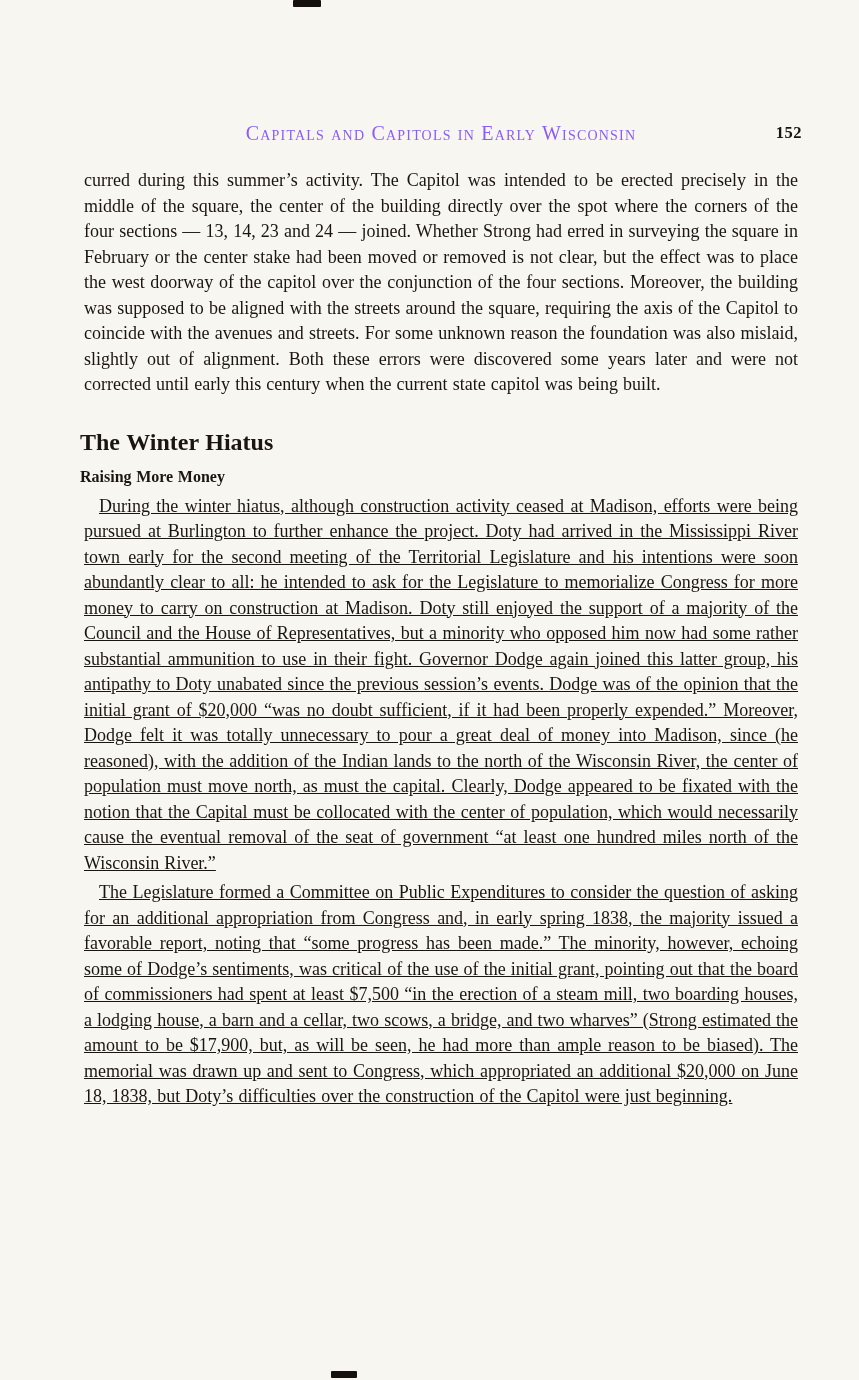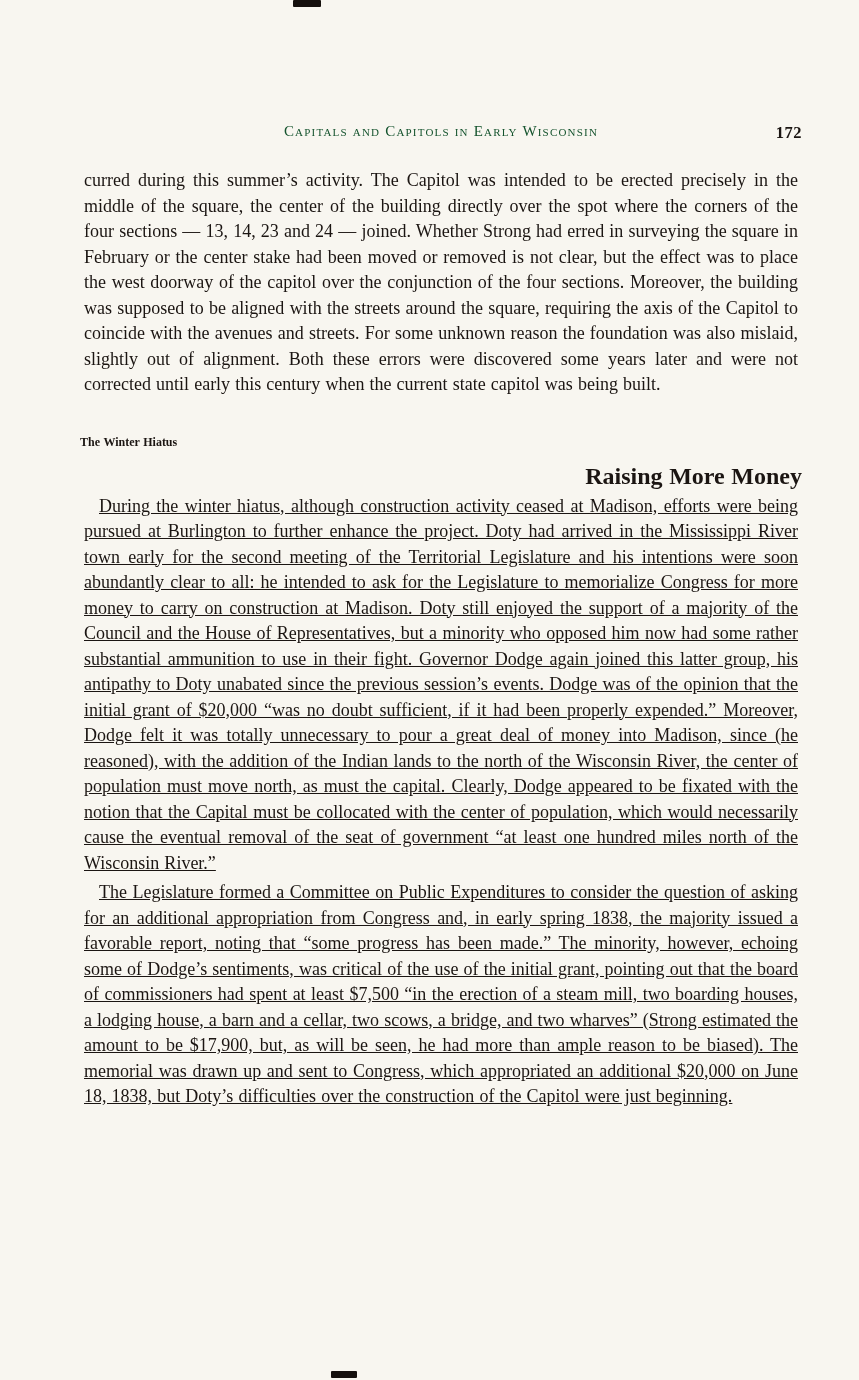--- a/index.html
+++ b/index.html
@@ -30,23 +30,23 @@
   
   .running-header{
     position:absolute;
     top:122px;
     left:80px;
     width:722px;
     text-align:center;
   }
   .running-title{
     font-variant:small-caps;
-    font-size:15px;
+    font-size:20px;
     letter-spacing:1.2px;
-    color:#14532d;
+    color:#8b5cf6;
   }
   .page-number{
     position:absolute;
     right:0;
     top:1px;
     font-weight:bold;
     font-size:16.5px;
     letter-spacing:0.5px;
   }
 
@@ -63,43 +63,43 @@
   }
   .para{
     margin:4px;
   }
   .para.indent{
     text-indent:15px;
     text-decoration:underline;
   }
   .section-heading{
     margin:32px 0 0 0;
-    font-size:12px;
+    font-size:24px;
     line-height:25px;
     font-weight:bold;
     text-align:left;
   }
   .subsection-heading{
     margin:9px 0 5px 0;
-    font-size:24px;
+    font-size:16px;
     line-height:25px;
     font-weight:bold;
-    text-align:right;
+    text-align:left;
   }
 </style>
 </head>
 <body>
 
 <div class="page">
 
   <div class="scan-mark top"></div>
 
   <header class="running-header">
     <span class="running-title">Capitals and Capitols in Early Wisconsin</span>
-    <span class="page-number">172</span>
+    <span class="page-number">152</span>
   </header>
 
   <main class="body-text">
     <p class="para no-indent">curred during this summer’s activity.  The Capitol was intended to be erected precisely in the middle of the square, the center of the building directly over the spot where the corners of the four sections — 13, 14, 23 and 24 — joined. Whether Strong had erred in surveying the square in February or the center stake had been moved or removed is not clear, but the effect was to place the west doorway of the capitol over the conjunction of the four sections.  Moreover, the building was supposed to be aligned with the streets around the square, requiring the axis of the Capitol to coincide with the avenues and streets.  For some unknown reason the foundation was also mislaid, slightly out of alignment.  Both these errors were discovered some years later and were not corrected until early this century when the current state capitol was being built.</p>
 
     <h2 class="section-heading">The Winter Hiatus</h2>
 
     <h3 class="subsection-heading">Raising More Money</h3>
 
     <p class="para indent">During the winter hiatus, although construction activity ceased at Madison, efforts were being pursued at Burlington to further enhance the project.  Doty had arrived in the Mississippi River town early for the second meeting of the Territorial Legislature and his intentions were soon abundantly clear to all: he intended to ask for the Legislature to memorialize Congress for more money to carry on construction at Madison.  Doty still enjoyed the support of a majority of the Council and the House of Representatives, but a minority who opposed him now had some rather substantial ammunition to use in their fight.  Governor Dodge again joined this latter group, his antipathy to Doty unabated since the previous session’s events.  Dodge was of the opinion that the initial grant of $20,000 “was no doubt sufficient, if it had been properly expended.”  Moreover, Dodge felt it was totally unnecessary to pour a great deal of money into Madison, since (he reasoned), with the addition of the Indian lands to the north of the Wisconsin River, the center of population must move north, as must the capital. Clearly, Dodge appeared to be fixated with the notion that the Capital must be collocated with the center of population, which would necessarily cause the eventual removal of the seat of government “at least one hundred miles north of the Wisconsin River.”</p>

